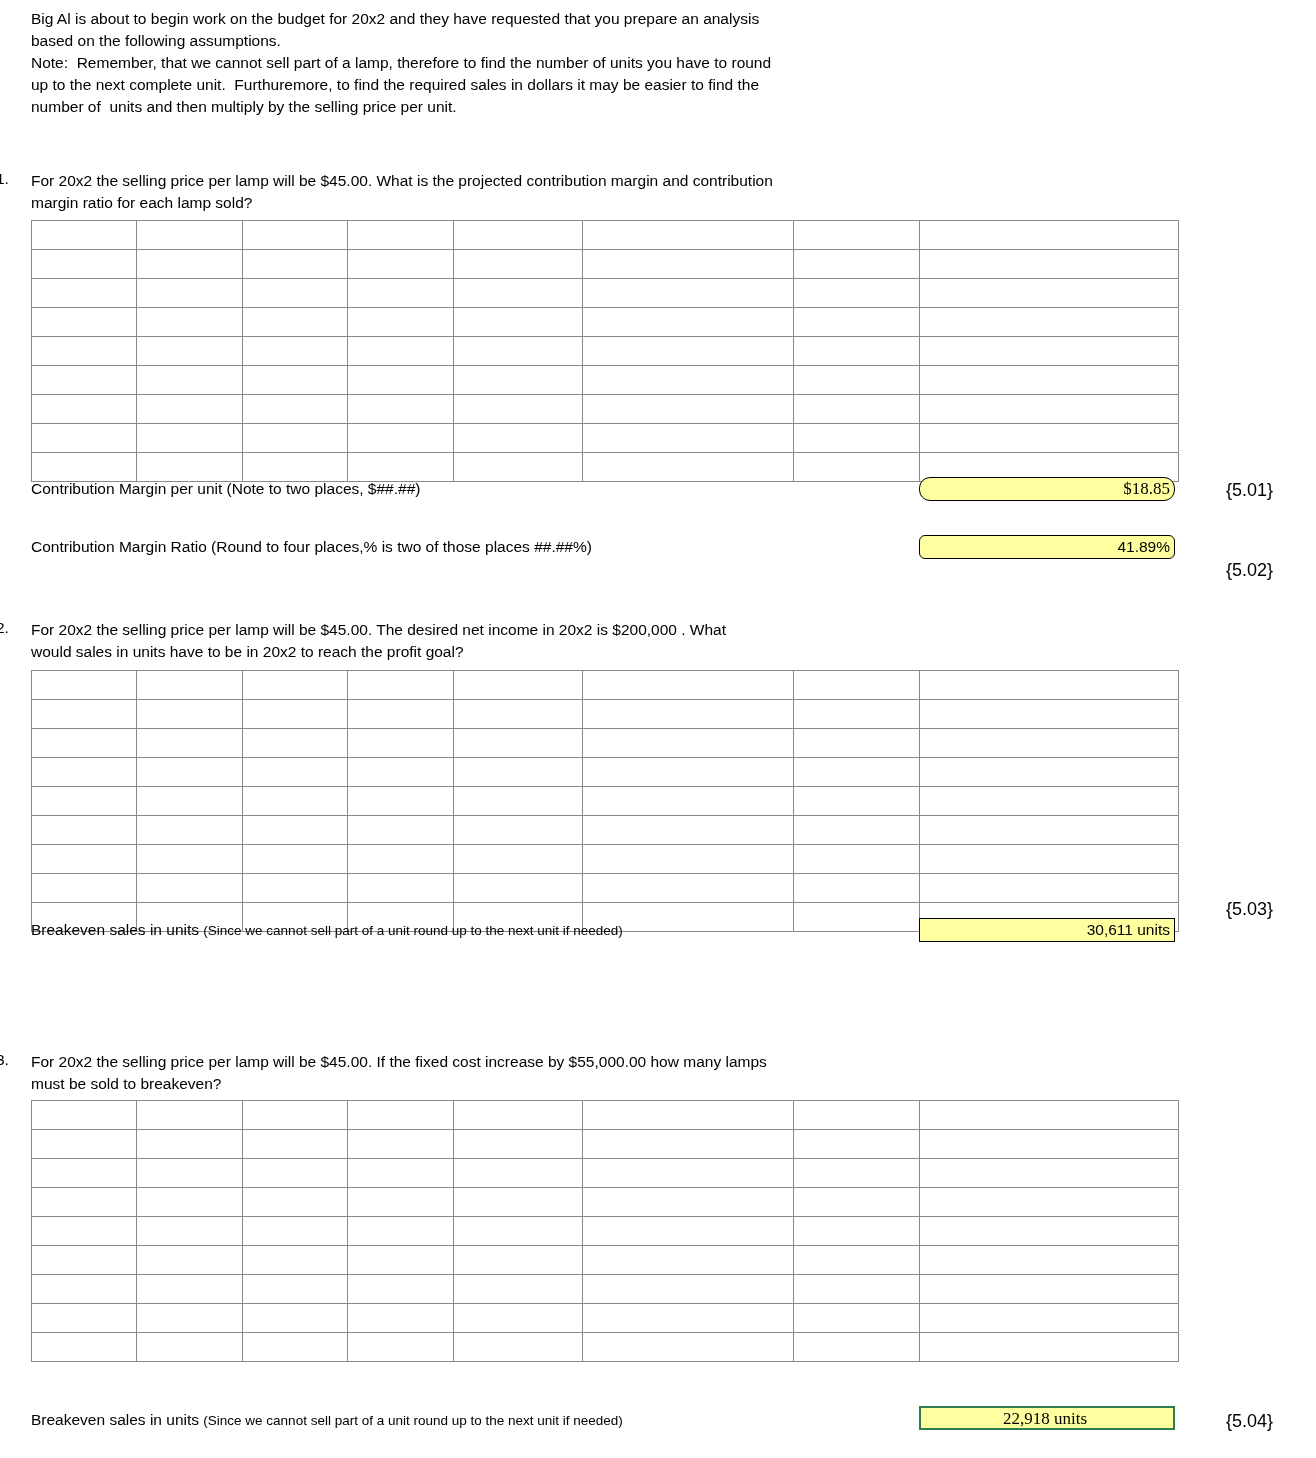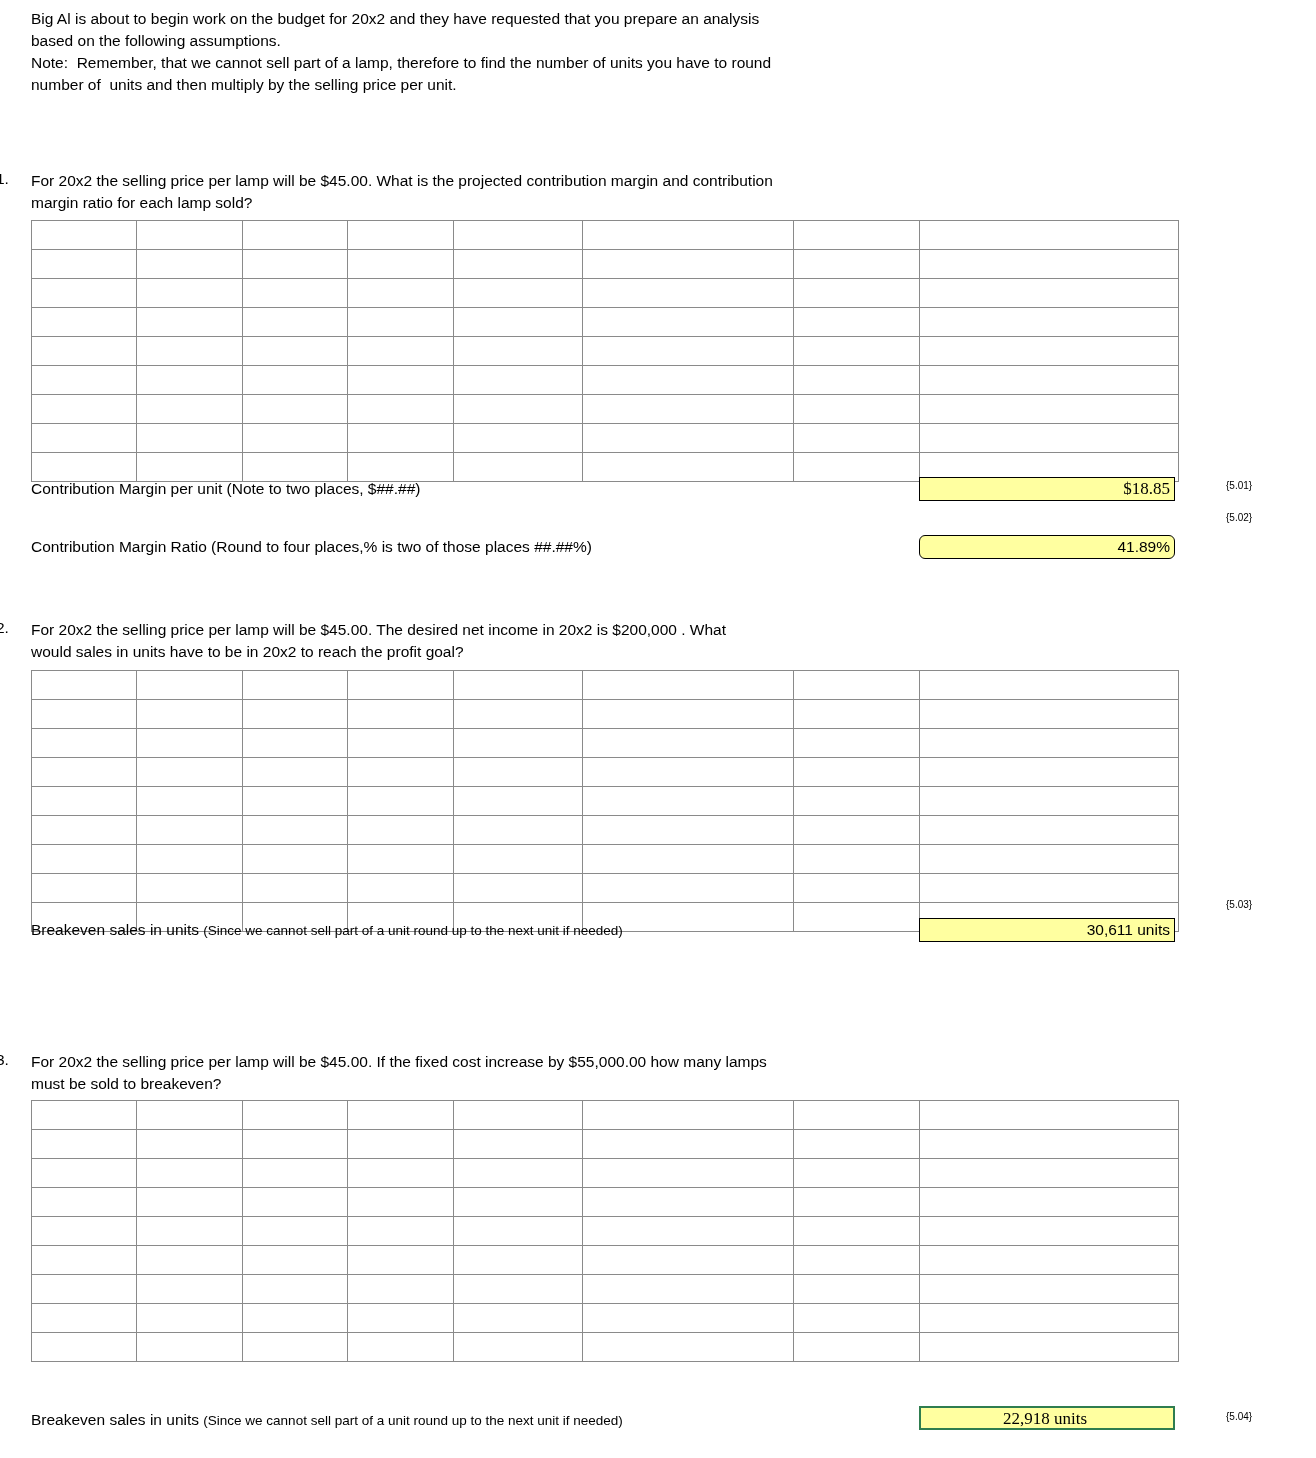--- a/index.html
+++ b/index.html
@@ -81,33 +81,34 @@
   }
   .ansbox.green {
     border: 2px solid #2f7d4f;
   }
   .ansbox.serif {
     font-family: "Liberation Serif", serif;
     font-size: 17px;
   }
   .refcode {
     position: absolute;
-    font-size: 10px;
+    font-size: 18px;
     white-space: nowrap;
   }
 </style>
 </head>
 <body>
 
 <div class="page">
 
   <div class="intro">
     <div>Big Al is about to begin work on the budget for 20x2 and they have requested that you prepare an analysis</div>
     <div>based on the following assumptions.</div>
     <div>Note:  Remember, that we cannot sell part of a lamp, therefore to find the number of units you have to round</div>
+    <div>up to the next complete unit.  Furthuremore, to find the required sales in dollars it may be easier to find the</div>
     <div>number of  units and then multiply by the selling price per unit.</div>
   </div>
 
   <div class="qnum" style="top:170px;">1.</div>
   <div class="qtext" style="top:170px;">
     <div>For 20x2 the selling price per lamp will be $45.00.  What is the projected contribution margin and contribution</div>
     <div>margin ratio for each lamp sold?</div>
   </div>
 
   <table class="grid" style="left:31px; top:220px; width:1148px;">
@@ -209,26 +210,26 @@
           <td></td>
           <td></td>
           <td></td>
           <td></td>
           <td></td>
         </tr>
     </tbody>
   </table>
 
   <div class="anslabel" style="top:480px;">Contribution Margin per unit (Note to two places, $##.##)</div>
-  <div class="ansbox serif" style="left:919px; top:477px;">$18.85</div>
+  <div class="ansbox serif" style="left:919px; top:477px;border-radius:11px;">$18.85</div>
   <div class="refcode" style="left:1226px; top:480px;">{5.01}</div>
 
   <div class="anslabel" style="top:538px;">Contribution Margin Ratio (Round to four places,% is two of those places ##.##%)</div>
   <div class="ansbox" style="left:919px; top:535px;border-radius:6px;">41.89%</div>
-  <div class="refcode" style="left:1226px; top:512px;">{5.02}</div>
+  <div class="refcode" style="left:1226px; top:560px;">{5.02}</div>
 
   <div class="qnum" style="top:619px;">2.</div>
   <div class="qtext" style="top:619px;">
     <div>For 20x2 the selling price per lamp will be $45.00.  The desired net income in 20x2 is $200,000 .  What</div>
     <div>would sales in units have to be in 20x2 to reach the profit goal?</div>
   </div>
 
   <table class="grid" style="left:31px; top:670px; width:1148px;">
     <colgroup>
       <col style="width:104px">

